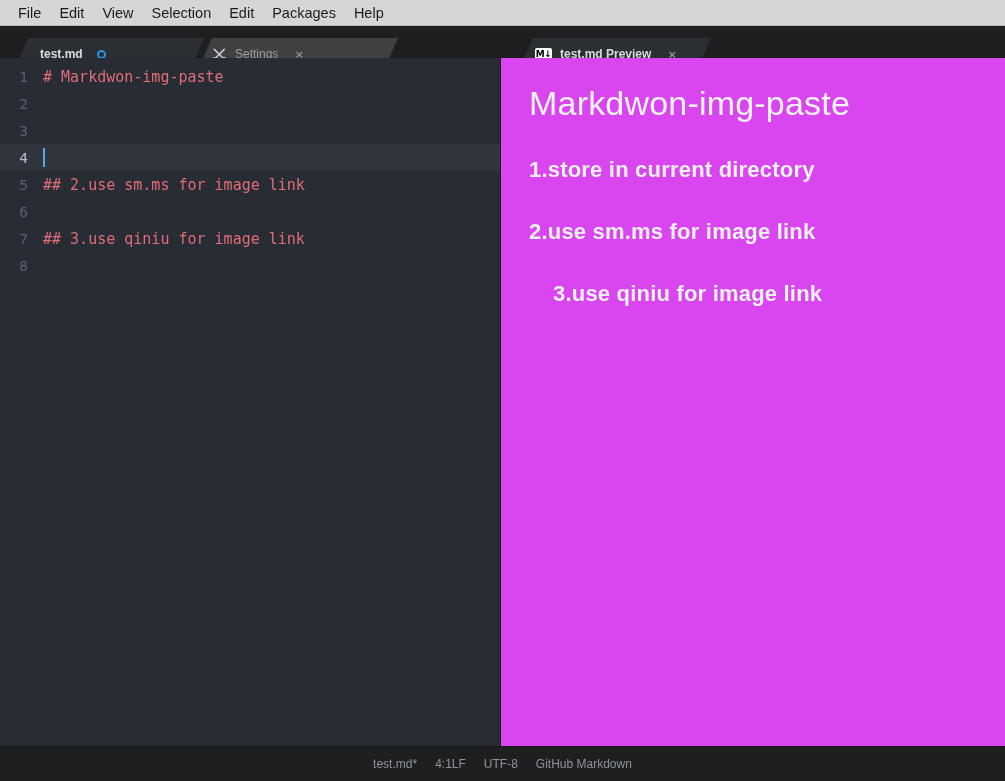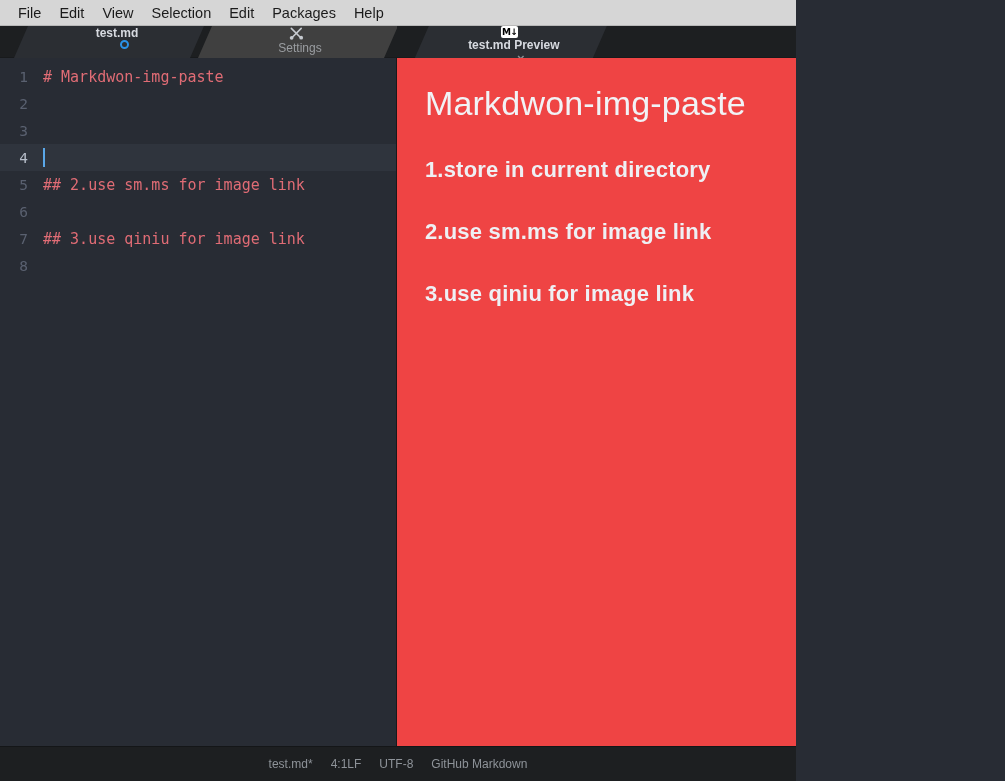--- a/index.html
+++ b/index.html
@@ -2,21 +2,21 @@
 <html><head>
 <meta charset="utf-8">
 <style>
   * { box-sizing: border-box; margin: 0; padding: 0; }
   html, body {
     width: 1005px; height: 781px;
     overflow: hidden;
     background: #282c34;
     font-family: "Liberation Sans", sans-serif;
   }
-  #app { position: relative; width: 796px; height: 781px; display: flex; flex-direction: column; border-radius: 10px; }
+  #app { position: relative; width: 1005px; height: 781px; display: flex; flex-direction: column; border-radius: 10px; }
 
   
   .menubar {
     height: 26px; flex: 0 0 26px;
     background: #d6d6d6;
     display: flex; align-items: center;
     padding-left: 9px;
     border-bottom: 1px solid #b8b8b8;
   }
   .menu-item {
@@ -24,30 +24,29 @@
     padding: 0 9px; line-height: 24px;
     white-space: nowrap; cursor: default;
   }
 
   
   .tabrow { height: 32px; flex: 0 0 32px; display: flex; background: #1d1f21; }
   .tabzone-left  { width: 501px; position: relative; background: #1d1f21; border-bottom: 1px solid #181a1c; }
   .tabzone-right { width: 504px; position: relative; background: #1d1f21; border-bottom: 1px solid #181a1c; }
 
   .tab {
-    position: absolute; top: 0; height: 32px;
+    position: absolute; top: 12px; height: 32px;
     display: flex; align-items: center;
     padding: 0 10px 0 26px;
     font-size: 12px;
     color: #9a9da1;
     cursor: pointer;
     -webkit-clip-path: polygon(14px 0, 100% 0, calc(100% - 14px) 100%, 0 100%);
     clip-path: polygon(14px 0, 100% 0, calc(100% - 14px) 100%, 0 100%);
     background: #25282c;
-    flex-direction: column;
   }
   .tab.active { background: #2b2e33; color: #d7dae0; font-weight: bold; }
   .tab.nonactive { background: #404040; }
 
   .tab-label { white-space: nowrap; }
   .tab-icon { margin-right: 8px; display: inline-flex; align-items: center; }
 
   .tab-close {
     margin-left: 14px; width: 14px; height: 14px;
     display: inline-flex; align-items: center; justify-content: center;
@@ -69,21 +68,21 @@
   }
 
   
   .panes { flex: 1 1 auto; display: flex; min-height: 0; }
   .pane-editor {
     width: 501px; background: #282c34; position: relative;
     border-right: 1px solid #181a1c;
     overflow: hidden;
   }
   .pane-preview {
-    width: 504px; background: #ef4444; position: relative; overflow: hidden;
+    width: 504px; background: #d946ef; position: relative; overflow: hidden;
   }
 
   
   .code-lines { position: relative; padding-top: 5px; }
   .code-line {
     position: relative; height: 27px; display: flex; align-items: center;
     font-family: "DejaVu Sans Mono", monospace; font-size: 15px;
   }
   .code-line.current { background: #2f343d; }
   .gutter {
@@ -101,21 +100,21 @@
   
   .preview-body { padding: 26px 30px 0 28px; color: #e6e9ef; }
   .pv-h1 {
     font-size: 34px; font-weight: normal; color: #f1f3f6;
     margin-bottom: 34px; letter-spacing: 0.2px;
   }
   .pv-h2 {
     font-size: 22px; font-weight: bold; color: #eef0f4;
     margin-bottom: 36px; letter-spacing: 0.2px;
   }
-  .pv-h2:last-child { margin-bottom: 0; }
+  .pv-h2:last-child { margin-bottom: 0; margin-left: 24px; }
 
   
   .statusbar {
     height: 28px; flex: 0 0 28px;
     background: #1d1f21;
     border-top: 1px solid #141618;
     display: flex; align-items: center; justify-content: center;
     padding: 17px 12px;
     font-size: 12px; color: #8e9399;
   }

